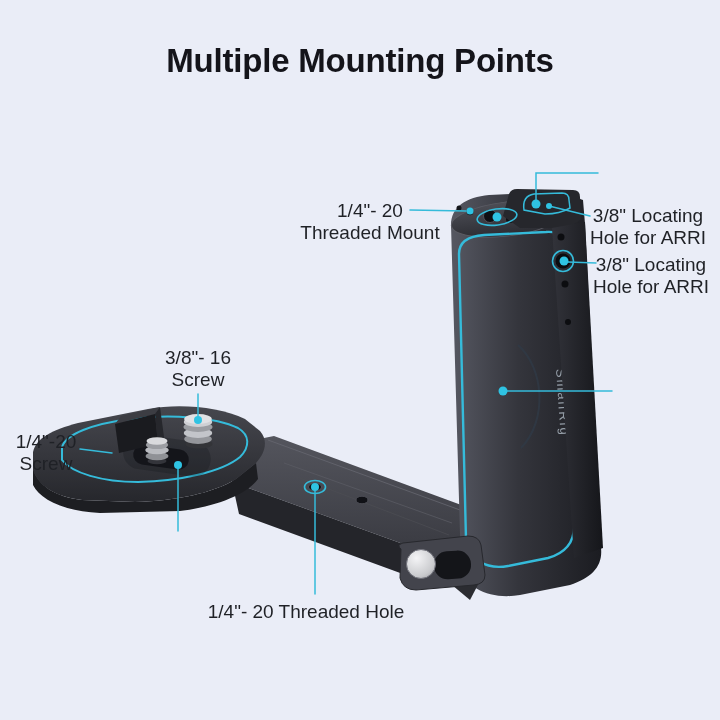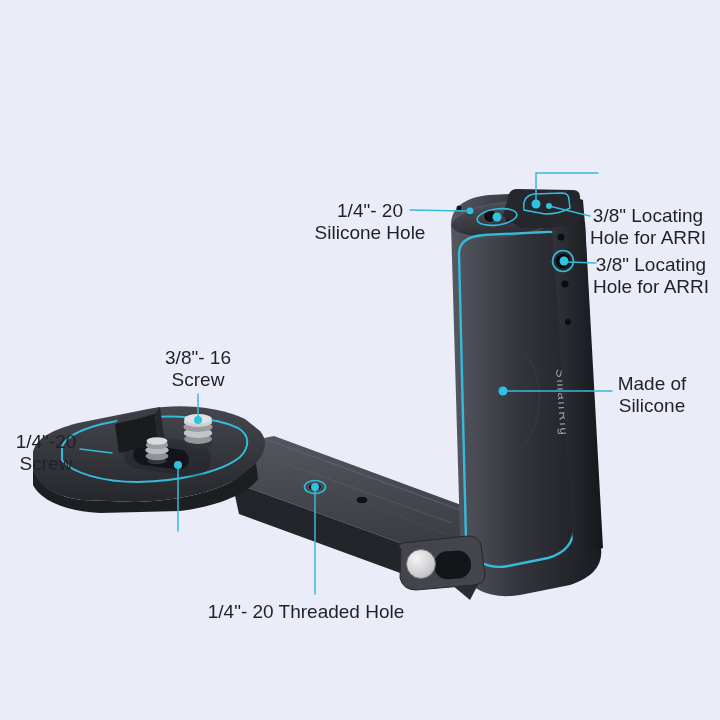--- a/index.html
+++ b/index.html
@@ -164,25 +164,26 @@
       <circle class="dot" cx="497" cy="217" r="4.5"></circle>
       <circle class="dot" cx="549" cy="206" r="3"></circle>
       <circle class="dot" cx="564" cy="261" r="4.5"></circle>
       <circle class="dot" cx="503" cy="391" r="4.5"></circle>
       <circle class="dot" cx="198" cy="420" r="4"></circle>
       <circle class="dot" cx="178" cy="465" r="4"></circle>
       <circle class="dot" cx="315" cy="487" r="4"></circle>
     </g>
   </svg>
 
+  <div class="title">Multiple Mounting Points</div>
 
 
   <div class="callout" style="left:370px;top:200px">
     <span>1/4"- 20</span>
-    <span>Silicone Hole</span>
+    <span>Threaded Mount</span>
   </div>
 
   <div class="callout" style="left:648px;top:205px">
     <span>3/8" Locating</span>
     <span>Hole for ARRI</span>
   </div>
 
   <div class="callout" style="left:651px;top:254px">
     <span>3/8" Locating</span>
     <span>Hole for ARRI</span>
@@ -196,18 +197,14 @@
   <div class="callout" style="left:46px;top:431px">
     <span>1/4"-20</span>
     <span>Screw</span>
   </div>
 
 
   <div class="callout" style="left:306px;top:601px">
     <span>1/4"- 20 Threaded Hole</span>
   </div>
 
-  <div class="callout" style="left:652px;top:373px">
-    <span>Made of</span>
-    <span>Silicone</span>
-  </div>
 
 </div>
 
 </body></html>

